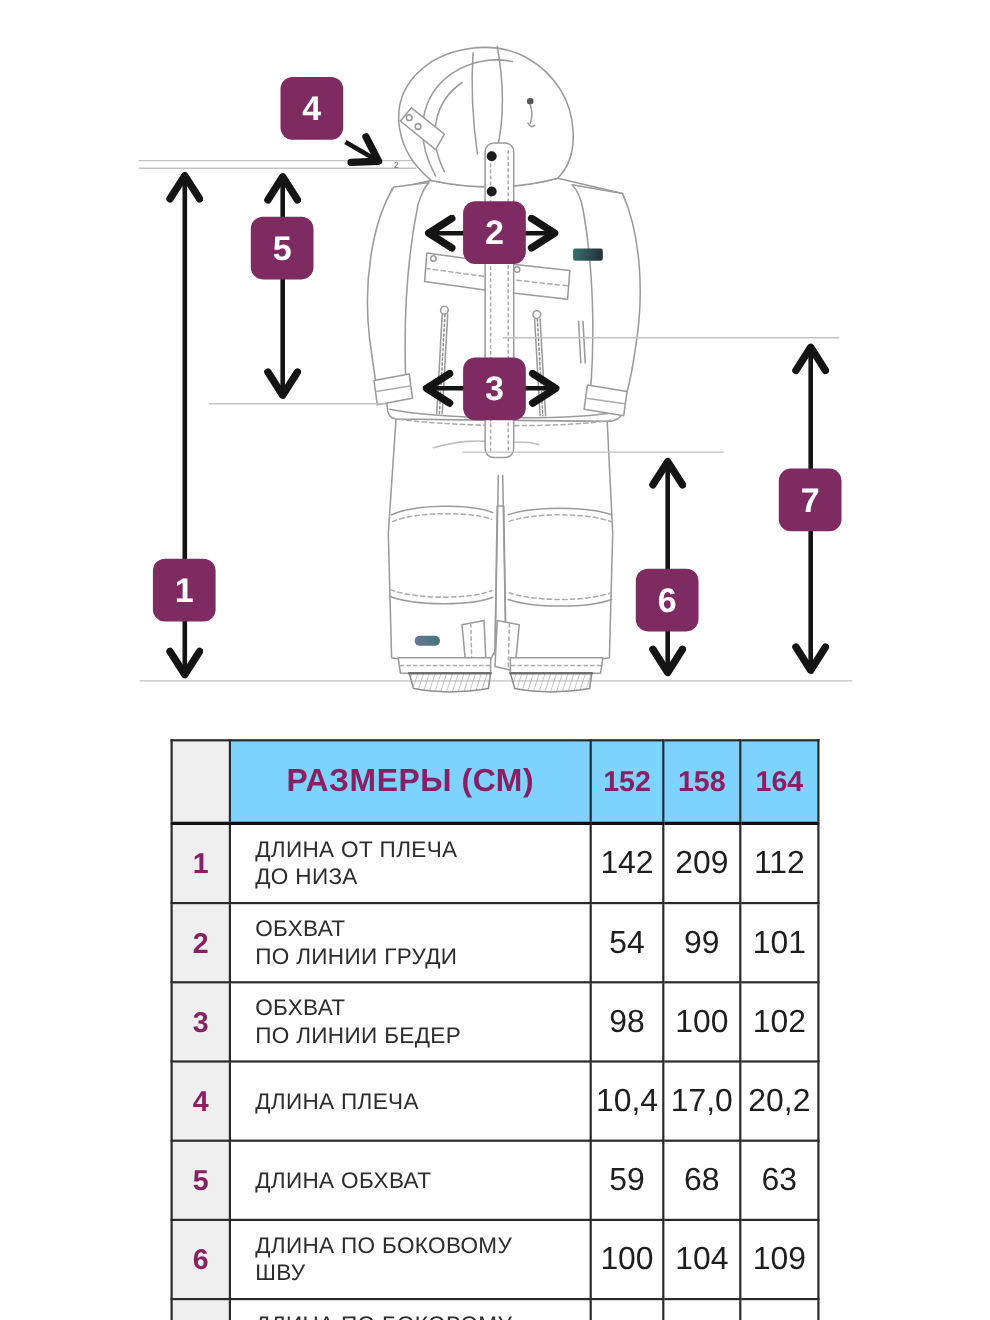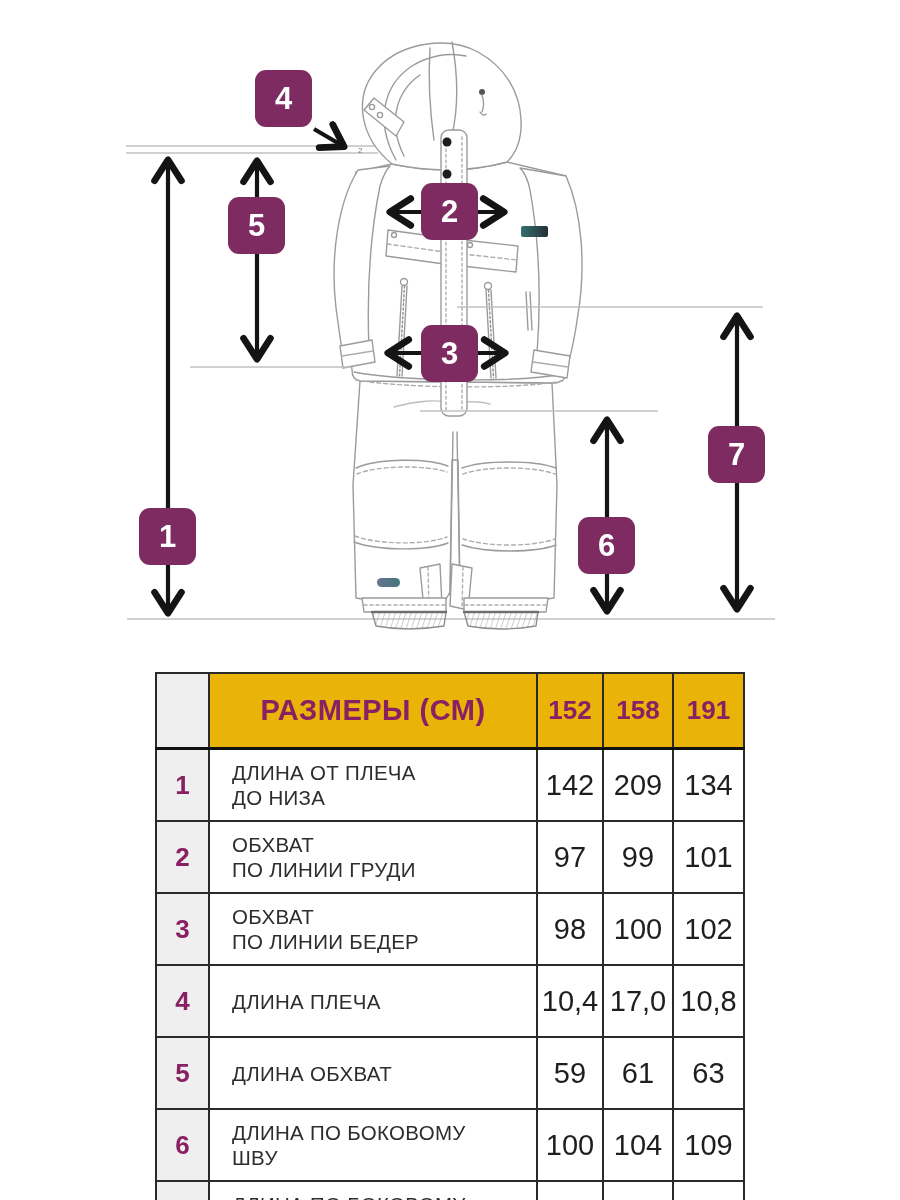--- a/index.html
+++ b/index.html
@@ -24,21 +24,21 @@
   .m7{left:708px;top:426px;}
 
   table.size-table{
     position:absolute;left:155px;top:672px;width:588px;
     border-collapse:collapse;table-layout:fixed;
     border:2px solid #1e1e1e;background:#fff;
   }
   .size-table th,.size-table td{
     border:2px solid #2a2a2a;padding:0;vertical-align:middle;
   }
-  .size-table thead th{height:73px;background:#eab308;border-bottom:3px solid #111;}
+  .size-table thead th{height:73px;background:#7dd3fc;border-bottom:3px solid #111;}
   .size-table tbody td{height:62px;}
   .size-table .c-corner{background:#efefef;}
   .size-table .c-title{
     color:#8A2064;font-size:29px;font-weight:bold;text-align:center;letter-spacing:.5px;
   }
   .size-table .c-size{
     color:#8A2064;font-size:26px;font-weight:bold;text-align:center;border-left:2px solid #4d4d4d;
   }
   .size-table td.num{
     background:#efefef;color:#8A2064;font-size:26px;font-weight:bold;text-align:center;
@@ -195,60 +195,60 @@
       <col style="width:66px">
         <col style="width:70px">
         <col style="width:71px">
     </colgroup>
     <thead>
       <tr>
         <th class="c-corner"></th>
         <th class="c-title">РАЗМЕРЫ (СМ)</th>
         <th class="c-size">152</th>
         <th class="c-size">158</th>
-        <th class="c-size">191</th>
+        <th class="c-size">164</th>
       </tr>
     </thead>
     <tbody>
       <tr>
         <td class="num">1</td>
         <td class="label">ДЛИНА ОТ ПЛЕЧА
 ДО НИЗА</td>
         <td class="val">142</td>
         <td class="val">209</td>
-        <td class="val">134</td>
+        <td class="val">112</td>
       </tr>
       <tr>
         <td class="num">2</td>
         <td class="label">ОБХВАТ
 ПО ЛИНИИ ГРУДИ</td>
-        <td class="val">97</td>
+        <td class="val">54</td>
         <td class="val">99</td>
         <td class="val">101</td>
       </tr>
       <tr>
         <td class="num">3</td>
         <td class="label">ОБХВАТ
 ПО ЛИНИИ БЕДЕР</td>
         <td class="val">98</td>
         <td class="val">100</td>
         <td class="val">102</td>
       </tr>
       <tr>
         <td class="num">4</td>
         <td class="label">ДЛИНА ПЛЕЧА</td>
         <td class="val">10,4</td>
         <td class="val">17,0</td>
-        <td class="val">10,8</td>
+        <td class="val">20,2</td>
       </tr>
       <tr>
         <td class="num">5</td>
         <td class="label">ДЛИНА ОБХВАТ</td>
         <td class="val">59</td>
-        <td class="val">61</td>
+        <td class="val">68</td>
         <td class="val">63</td>
       </tr>
       <tr>
         <td class="num">6</td>
         <td class="label">ДЛИНА ПО БОКОВОМУ
 ШВУ</td>
         <td class="val">100</td>
         <td class="val">104</td>
         <td class="val">109</td>
       </tr>

